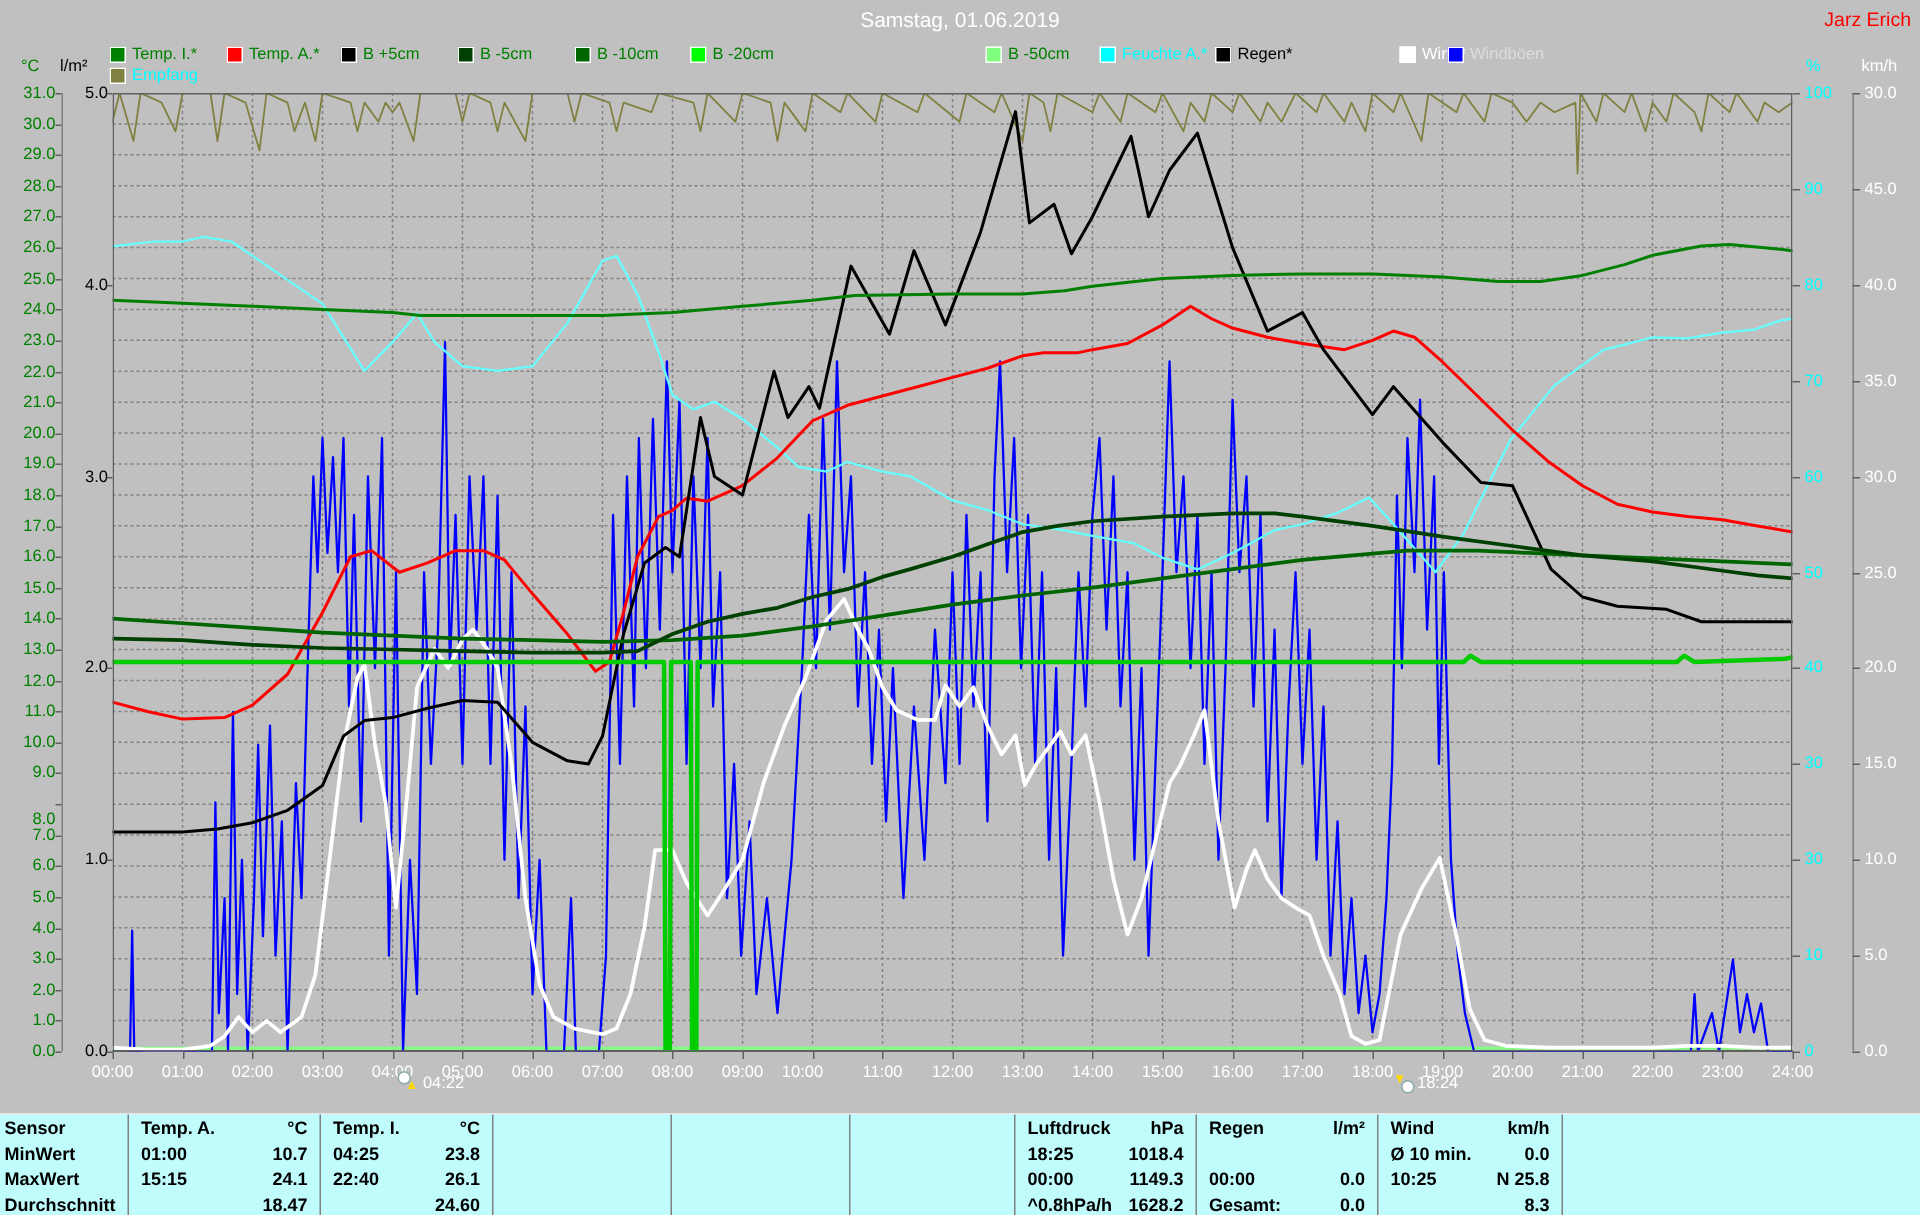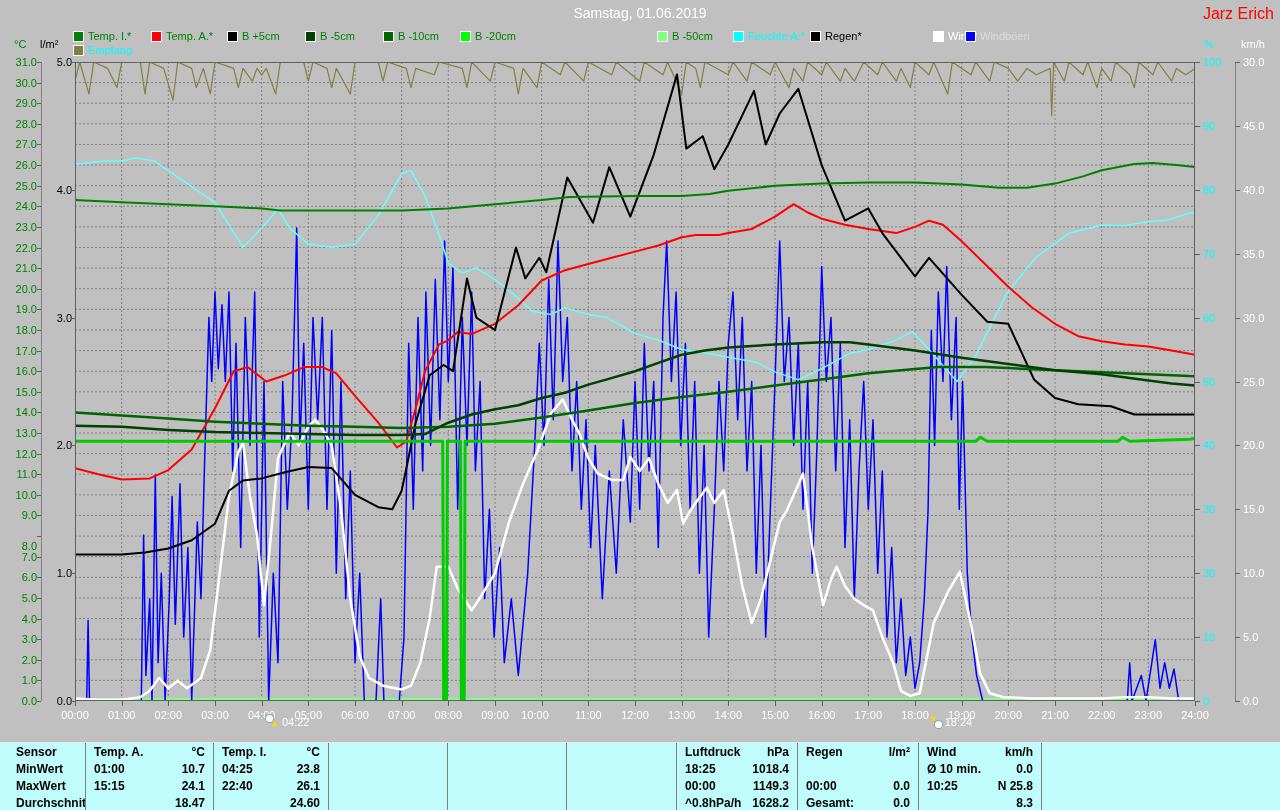--- a/index.html
+++ b/index.html
@@ -7,21 +7,21 @@
     width:1280px;height:810px;position:relative;overflow:hidden;
     background:#C0C0C0;
     font-family:"Liberation Sans",sans-serif;
     -webkit-font-smoothing:none;
   }
   #page-title{
     position:absolute;top:5px;left:0;width:1280px;text-align:center;
     color:#FFFFFF;font-size:14px;
   }
   #watermark{
-    position:absolute;top:5px;right:6px;color:#FF0000;font-size:16px;margin-left:20px;
+    position:absolute;top:5px;right:6px;color:#FF0000;font-size:13px;margin-left:20px;
   }
   .legend-item{
     position:absolute;display:flex;align-items:center;gap:4px;
     font-size:11px;white-space:nowrap;height:12px;
   }
   .swatch{width:9px;height:9px;border:1px solid #FFFFFF;display:inline-block;flex:none;}
   .unit-label{position:absolute;font-size:11px;}
   #plot-wrap{position:absolute;left:75px;top:62px;width:1120px;height:639px;background:#C0C0C0;}
   svg{display:block;}
   .tick-label{position:absolute;font-size:11px;line-height:12px;white-space:nowrap;}
@@ -40,21 +40,21 @@
   #summary-table{
     position:absolute;left:0;top:742px;width:1280px;height:68px;
     background:#C0FCFC;border-top:1px solid #E8E8E8;
     display:flex;flex-direction:row;
     font-size:12px;font-weight:bold;color:#000000;
   }
   .t-col{height:68px;box-sizing:border-box;border-right:1px solid #808080;flex:none;}
   .t-col:last-child{border-right:none;}
   .t-cell{height:17px;display:flex;justify-content:space-between;align-items:center;
     padding:0 8px;box-sizing:border-box;white-space:nowrap;overflow:hidden;}
-  .t-rowlabels .t-cell{justify-content:flex-start;padding:0 16px;}
+  .t-rowlabels .t-cell{justify-content:flex-start;padding:0 3px;}
 </style>
 </head>
 <body>
 
 <div id="page-title">Samstag, 01.06.2019</div>
 <div id="watermark">Jarz Erich</div>
 
 <div class="unit-label" style="left:14px;top:38px;color:#008000;">°C</div>
 <div class="unit-label" style="left:40px;top:38px;color:#000000;">l/m²</div>
 <div class="unit-label" style="left:1204px;top:38px;color:#00FFFF;">%</div>

